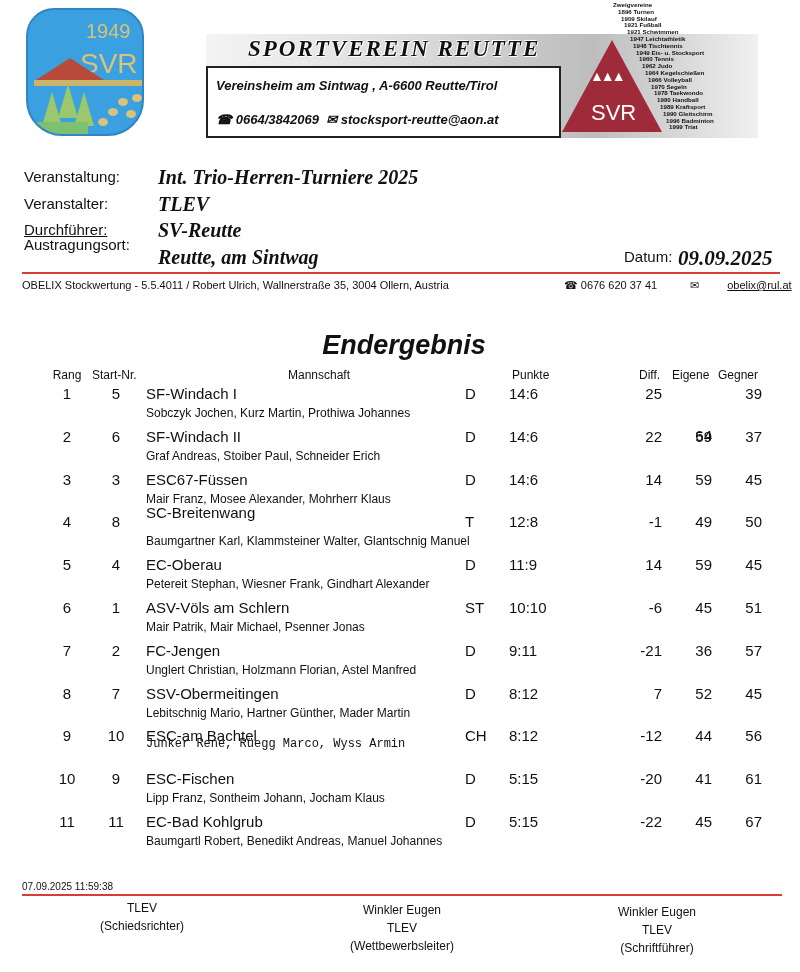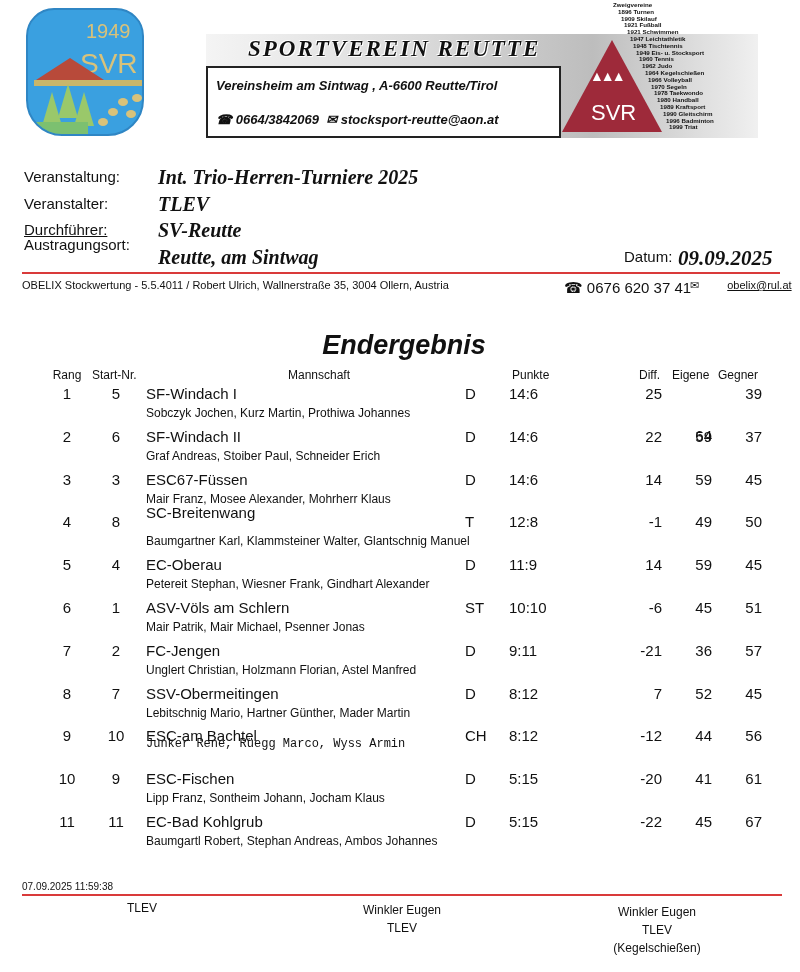--- a/index.html
+++ b/index.html
@@ -27,21 +27,21 @@
   .history { left: 613px; top: 2px; font-size: 6.2px; font-weight: bold; line-height: 6.8px; color: #111; }
   .history div { white-space: nowrap; }
 
   
   .lbl { left: 24px; font-size: 15px; color: #111; }
   .val { left: 158px; font-family: "Liberation Serif", serif; font-style: italic; font-weight: bold; font-size: 20px; color: #111; }
   .datum-lbl { left: 624px; top: 248px; font-size: 15px; }
   .datum-val { left: 678px; top: 246px; font-family: "Liberation Serif", serif; font-style: italic; font-weight: bold; font-size: 21px; }
   .redline { left: 22px; height: 2px; background: #d93a3a; }
   .obelix { left: 22px; top: 279px; font-size: 11px; }
-  .obelix-phone { left: 564px; top: 279px; font-size: 15px; }
+  .obelix-phone { left: 564px; top: 279px; font-size: 11px; }
   .obelix-mail { left: 690px; top: 279px; font-size: 11px; }
   .obelix-mail span.link { text-decoration: underline; margin-left: 28px; }
 
   
   .title { left: 0; top: 330px; width: 800px; text-align: center; padding-left: 8px; font-size: 27px; font-weight: bold; font-style: italic; }
   .hdr { top: 368px; font-size: 12px; }
   .row-main { font-size: 15px; }
   .row-sub { font-size: 12px; }
   .c-rang { width: 30px; text-align: center; left: 52px; }
   .c-start { width: 30px; text-align: center; left: 101px; }
@@ -253,30 +253,32 @@
     </div>
     <div>
       <div class="abs row-main c-rang" style="top: 813px;">11</div>
       <div class="abs row-main c-start" style="top: 813px;">11</div>
       <div class="abs row-main c-name" style="top: 813px;">EC-Bad Kohlgrub</div>
       <div class="abs row-main c-cat" style="top: 813px;">D</div>
       <div class="abs row-main c-pts" style="top: 813px;">5:15</div>
       <div class="abs row-main c-diff" style="top: 813px;">-22</div>
       <div class="abs row-main c-eig" style="top: 813px;">45</div>
       <div class="abs row-main c-geg" style="top: 813px;">67</div>
-      <div class="abs row-sub c-name" style="top: 834px;">Baumgartl Robert, Stephan Andreas, Ambos Johannes</div>
+      <div class="abs row-sub c-name" style="top: 834px;">Baumgartl Robert, Benedikt Andreas, Manuel Johannes</div>
     </div>
   </div>
 
 <div class="abs ts">07.09.2025 11:59:38</div>
 <div class="abs redline" style="top:894px; width:760px;"></div>
 <div class="abs sig" style="left:42px;">
   <div>TLEV</div>
+  <div>(Schiedsrichter)</div>
 </div>
 <div class="abs sig" style="left:302px; top:901px;">
   <div>Winkler Eugen</div>
   <div>TLEV</div>
+  <div>(Wettbewerbsleiter)</div>
 </div>
 <div class="abs sig" style="left:557px; top:903px;">
   <div>Winkler Eugen</div>
   <div>TLEV</div>
-  <div>(Kegelschießen)</div>
+  <div>(Schriftführer)</div>
 </div>
 
 </body></html>

